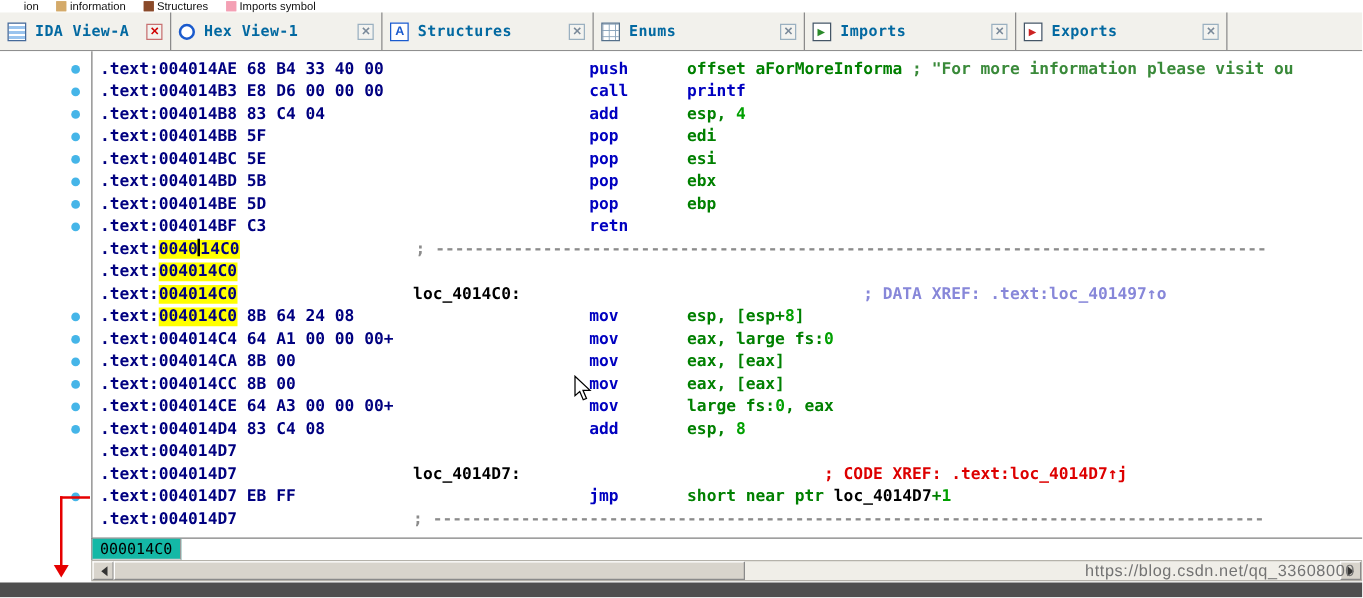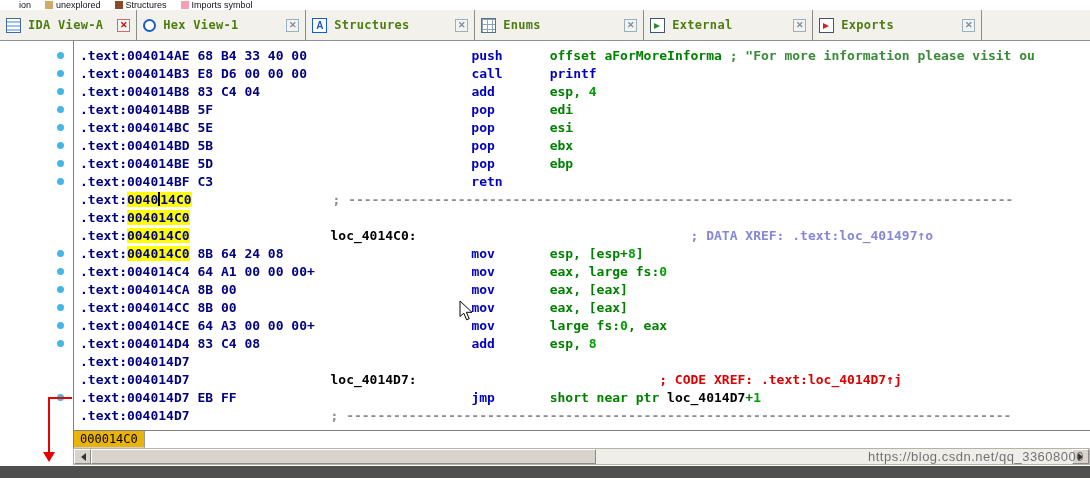--- a/index.html
+++ b/index.html
@@ -11,21 +11,21 @@
   .legend{position:absolute;top:0;left:0;right:0;height:27px;display:flex;align-items:flex-start;
     gap:14px;font:9px/10px "Liberation Sans",sans-serif;color:#111;padding-left:19px;overflow:hidden}
   .lg-item{display:inline-flex;align-items:center;gap:3px}
   .sq{width:8px;height:8px;display:inline-block;border:1px solid #777}
 
   
   .tabbar{position:absolute;top:10px;left:0;right:0;height:31px;background:#f2f1ec;
     border-bottom:1px solid #8f8f8f;display:flex;align-items:stretch}
   .tab{display:flex;align-items:center;gap:7px;padding:0 6px;border-right:1px solid #8b8b8b;min-width:169px}
   .tab:first-child{min-width:135px}
-  .tab-label{font:bold 12px "DejaVu Sans Mono",monospace;color:#4d7c0f;letter-spacing:.3px}
+  .tab-label{font:bold 12px "DejaVu Sans Mono",monospace;color:#0369a1;letter-spacing:.3px}
   .tab-spacer{flex:1}
   .close{width:13px;height:13px;border:1px solid #9ab0c0;background:#f3f3f0;color:#7a8a9a;
     font:bold 9px/11px "Liberation Sans",sans-serif;text-align:center}
   .close.active{color:#d00000;border-color:#c87070}
   .tabicon{width:15px;height:15px;flex:0 0 auto;display:flex;align-items:center;justify-content:center;position:relative}
   .ida-view-icon{border:1px solid #456a9a;background:repeating-linear-gradient(180deg,#fff 0 2px,#9ac4ee 2px 4px)}
   .hex-view-icon{width:13px;height:13px;border:2px solid #1a5acd;border-radius:50%;background:#fff}
   .structures-icon{border:1px solid #1a5acd;background:#fff;color:#1a5acd;font:bold 10px/13px "Liberation Sans",sans-serif}
   .enums-icon{border:1px solid #55708a;background-color:#fff;
     background-image:linear-gradient(#8aa4bb 1px,transparent 1px),linear-gradient(90deg,#8aa4bb 1px,transparent 1px);
@@ -48,21 +48,21 @@
   
   .arrow-h{position:absolute;left:48px;top:397px;width:24px;height:2px;background:var(--arrow);z-index:5}
   .arrow-v{position:absolute;left:48px;top:397px;width:2px;height:56px;background:var(--arrow);z-index:5}
   .arrow-head{position:absolute;left:43px;top:452px;width:0;height:0;z-index:5;
     border-left:6px solid transparent;border-right:6px solid transparent;border-top:10px solid var(--arrow)}
 
   
   .statusbar{position:absolute;left:73px;right:0;top:430px;height:18px;background:#fff;
     border-top:1px solid #808080;border-left:1px solid #808080;display:flex;
     font:12px/16px "DejaVu Sans Mono",monospace;color:#000}
-  .status-box{border-right:1px solid #9a9a9a;border-bottom:1px solid #cfcfcf;padding:0 6px;white-space:pre;background:#eab308}
+  .status-box{border-right:1px solid #9a9a9a;border-bottom:1px solid #cfcfcf;padding:0 6px;white-space:pre;background:#14b8a6}
 
   
   .scrollbar{position:absolute;left:73px;right:0;top:448px;height:17px;background:#f0eee8;
     border:1px solid #b5b2aa;display:flex}
   .sb-btn{width:17px;height:100%;background:#d8d4cc;border:1px solid;border-color:#fff #8a8a8a #8a8a8a #fff;
     display:flex;align-items:center;justify-content:center;flex:0 0 auto}
   .sb-thumb{width:505px;height:100%;background:#d8d4cc;border:1px solid;border-color:#fff #8a8a8a #8a8a8a #fff}
   .sb-track{flex:1}
   .tri-left{width:0;height:0;border:4px solid transparent;border-right:5px solid #333;margin-left:-3px}
   .tri-right{width:0;height:0;border:4px solid transparent;border-left:5px solid #333;margin-right:-3px}
@@ -74,21 +74,21 @@
 </style>
 </head>
 <body>
 
 <div class="screen">
 
   <div class="legend">
     <span>ion</span>
   <span class="lg-item">
         <span class="sq" style="background: rgb(212, 170, 106); border-color: rgb(212, 170, 106);"></span>
-        <span>unexplored</span>
+        <span>information</span>
       </span>
       <span class="lg-item">
         <span class="sq" style="background: rgb(138, 74, 42); border-color: rgb(138, 74, 42);"></span>
         <span>Structures</span>
       </span>
       <span class="lg-item">
         <span class="sq" style="background: rgb(244, 160, 180); border-color: rgb(244, 160, 180);"></span>
         <span>Imports symbol</span>
       </span>
     </div>
@@ -113,21 +113,21 @@
         <span class="close">✕</span>
       </div>
       <div class="tab">
         <span class="tabicon enums-icon"></span>
         <span class="tab-label">Enums</span>
         <span class="tab-spacer"></span>
         <span class="close">✕</span>
       </div>
       <div class="tab">
         <span class="tabicon imports-icon"></span>
-        <span class="tab-label">External</span>
+        <span class="tab-label">Imports</span>
         <span class="tab-spacer"></span>
         <span class="close">✕</span>
       </div>
       <div class="tab">
         <span class="tabicon exports-icon"></span>
         <span class="tab-label">Exports</span>
         <span class="tab-spacer"></span>
         <span class="close">✕</span>
       </div>
     </div>

